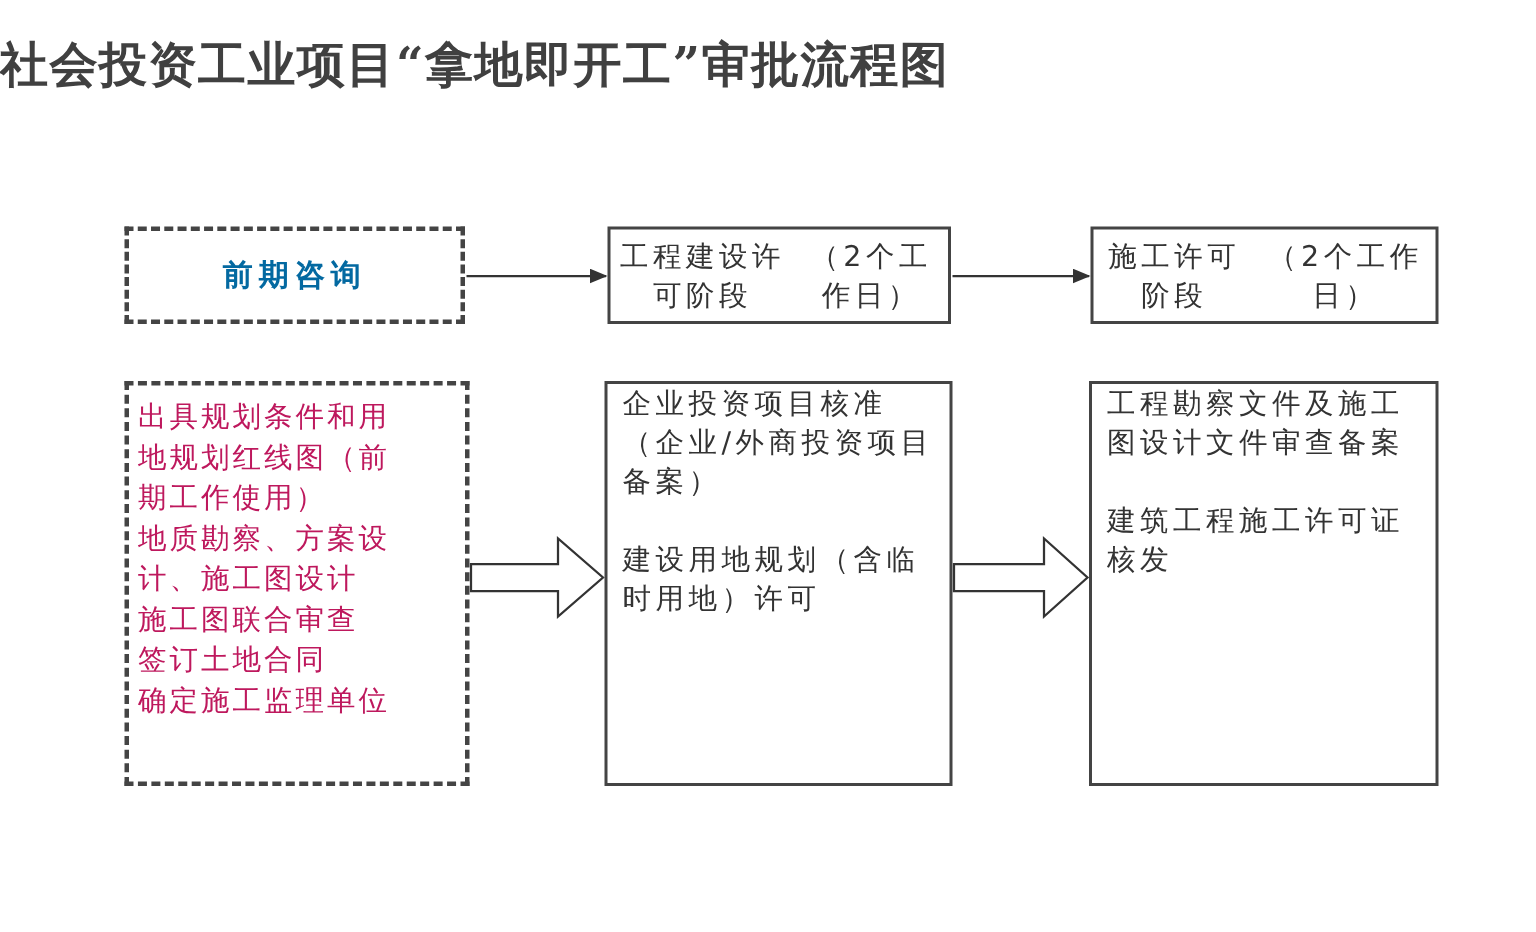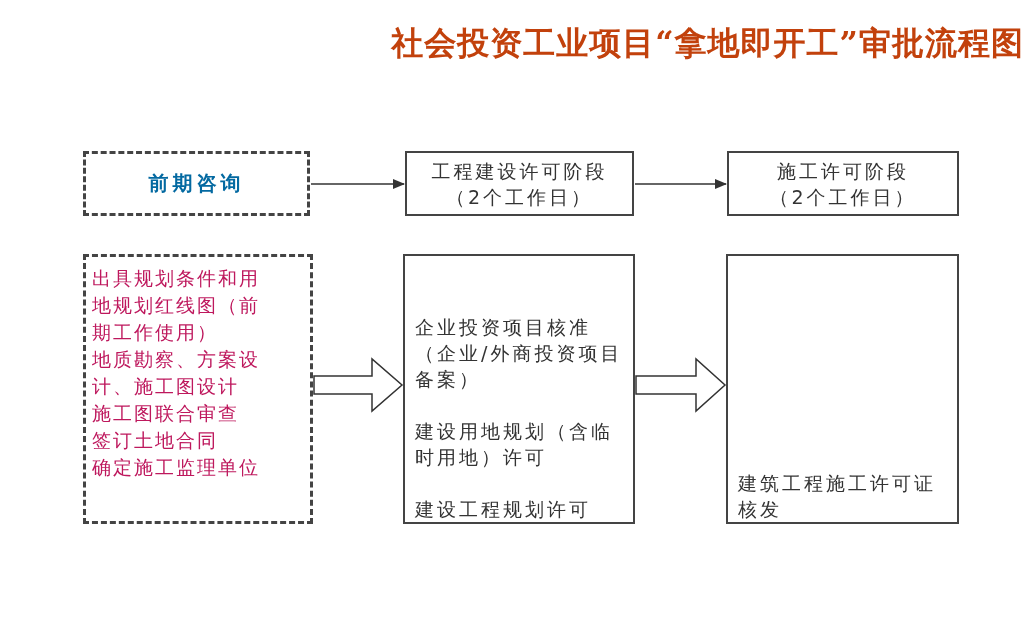--- a/index.html
+++ b/index.html
@@ -1,31 +1,31 @@
 <!DOCTYPE html>
 <html><head>
 <meta charset="utf-8">
 <style>
   html, body { margin: 0; padding: 0; background: #ffffff; }
   body { width: 1024px; height: 621px; position: relative; overflow: hidden;
          font-family: "DejaVu Sans", sans-serif; color: #222; }
-  .title { position: absolute; left: 0; top: 22px; width: 1024px; text-align: right;
+  .title { position: absolute; left: 0; top: 22px; width: 1024px; text-align: left;
            font-family: "DejaVu Serif", serif; font-weight: bold; font-size: 32px;
-           color: #c2410c; letter-spacing: 1px; }
+           color: #404040; letter-spacing: 1px; }
   .box { position: absolute; box-sizing: border-box; background: #fff; }
   .solid { border: 2px solid #444; }
   .dashed { border: 3px dashed #444; }
-  .stage { display: flex; flex-direction: column; align-items: center; justify-content: center;
-           font-size: 19px; line-height: 26px; letter-spacing: 3px; color: #333; }
+  .stage { display: flex; flex-direction: row; align-items: center; justify-content: center;
+           font-size: 19px; line-height: 26px; letter-spacing: 3px; color: #333; text-align: center; }
   .consult { display: flex; align-items: center; justify-content: center;
              font-size: 20px; letter-spacing: 4px; color: #0369a1; font-weight: bold; }
   .list { padding: 8px 6px; font-size: 19px; line-height: 27px; letter-spacing: 2px; color: #be185d; }
   .list .line { white-space: nowrap; }
   .content { padding: 0 10px; font-size: 19px; line-height: 26px; letter-spacing: 3px; color: #333;
-             display: flex; flex-direction: column; justify-content: flex-end; }
+             display: flex; flex-direction: column; justify-content: flex-start; }
   .content .para { margin-bottom: 26px; }
   .content .para:last-child { margin-bottom: 0; }
   svg.arrows { position: absolute; left: 0; top: 0; }
 </style>
 </head>
 <body>
 
 <div class="title">社会投资工业项目“拿地即开工”审批流程图</div>
 
 <div class="box dashed consult" style="left:83px; top:151px; width:227px; height:65px;">
@@ -49,24 +49,24 @@
   <div class="line">地质勘察、方案设</div>
   <div class="line">计、施工图设计</div>
   <div class="line">施工图联合审查</div>
   <div class="line">签订土地合同</div>
   <div class="line">确定施工监理单位</div>
 </div>
 
 <div class="box solid content" style="left:403px; top:254px; width:232px; height:270px;">
   <div class="para">企业投资项目核准（企业/外商投资项目备案）</div>
   <div class="para">建设用地规划（含临时用地）许可</div>
-  <div class="para">建设工程规划许可</div>
 </div>
 
 <div class="box solid content" style="left:726px; top:254px; width:233px; height:270px;">
+  <div class="para">工程勘察文件及施工图设计文件审查备案</div>
   <div class="para">建筑工程施工许可证核发</div>
 </div>
 
 <svg class="arrows" width="1024" height="621" viewBox="0 0 1024 621">
   <defs>
     <marker id="ah" markerWidth="12" markerHeight="10" refX="11" refY="5" orient="auto" markerUnits="userSpaceOnUse">
       <path d="M0,0 L12,5 L0,10 Z" fill="#333"></path>
     </marker>
   </defs>
   <line x1="311" y1="184" x2="404" y2="184" stroke="#333" stroke-width="1.5" marker-end="url(#ah)"></line>

